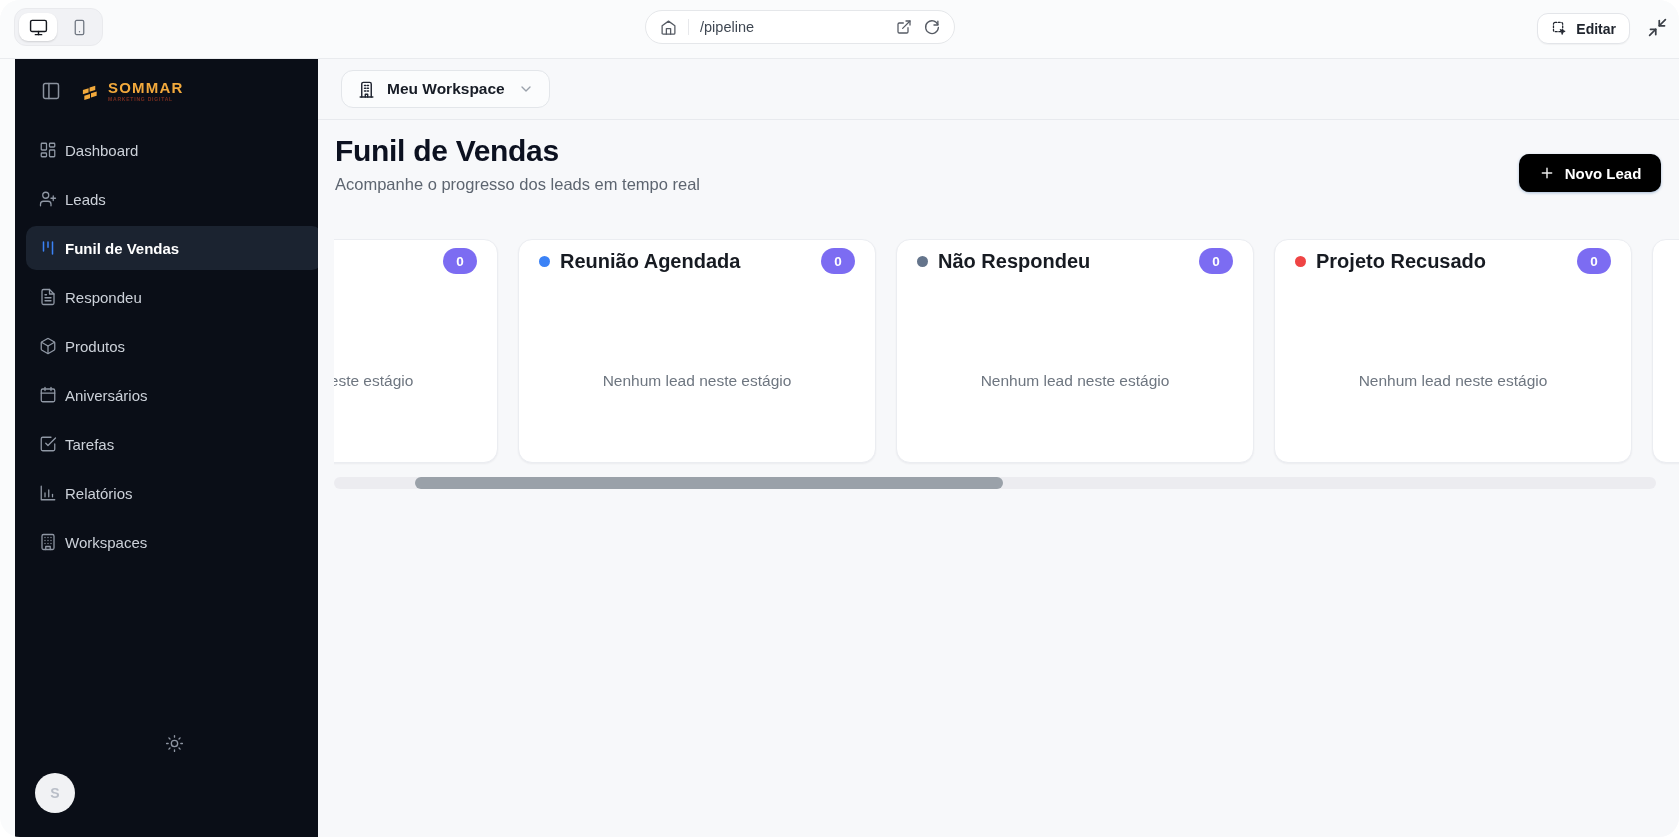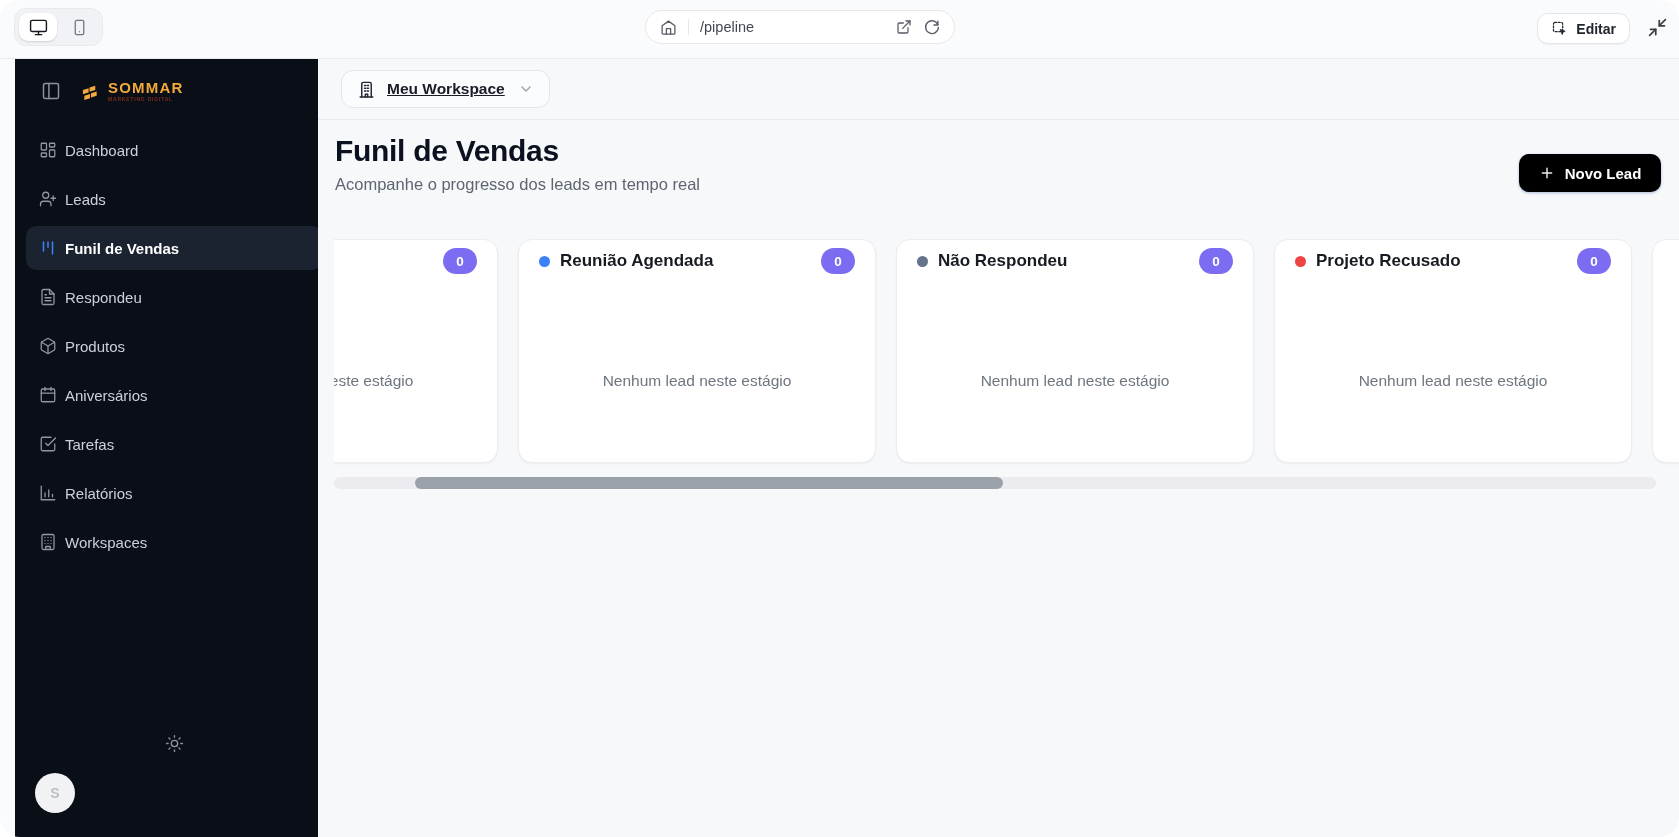--- a/index.html
+++ b/index.html
@@ -45,38 +45,38 @@
   .profile{display:flex;align-items:center;gap:15px;padding:12px 20px 24px 20px;cursor:pointer;}
   .avatar{width:40px;height:40px;border-radius:50%;background:#f1f2f4;color:#b9bec7;
     display:flex;align-items:center;justify-content:center;font-size:14px;font-weight:700;flex:0 0 auto;}
   .p-name{font-size:14.5px;font-weight:700;color:#f4f5f7;line-height:1.35;}
   .p-mail{font-size:12.5px;color:#8a93a3;margin-top:2px;max-width:200px;white-space:nowrap;overflow:hidden;}
 
   
   .main{position:absolute;left:318px;top:59px;right:0;bottom:0;background:#f7f8fa;overflow:hidden;}
   .wsbar{height:61px;border-bottom:1px solid #e8eaee;display:flex;align-items:center;padding-left:23px;}
   .wsbtn{height:38px;display:flex;align-items:center;gap:11px;padding:0 15px;background:#fbfcfd;
-    border:1px solid #e3e6ea;border-radius:12px;font-size:15.5px;font-weight:600;color:#171c26;cursor:pointer;text-decoration:underline;}
+    border:1px solid #e3e6ea;border-radius:12px;font-size:15.5px;font-weight:600;color:#171c26;cursor:pointer;}
   .wsbtn .chev{color:#9aa1ab;margin-left:2px;}
   .pagehead{position:relative;padding:13px 18px 0 17px;}
   .title{font-size:30px;font-weight:800;color:#0c1120;letter-spacing:-.3px;line-height:1.2;}
   .subtitle{margin-top:6px;font-size:16.5px;color:#5d6570;}
   .newlead{position:absolute;right:18px;top:34px;height:38px;min-width:142px;display:flex;align-items:center;
     justify-content:center;gap:10px;background:#000000;border:none;border-radius:10px;color:#ffffff;
     font-size:15px;font-weight:700;box-shadow:0 1px 3px rgba(13,76,150,.35);cursor:pointer;}
   .newlead .plus{color:rgba(255,255,255,.92);}
 
   
   .board-viewport{margin:45px 0 0 16px;width:calc(100% - 16px);height:226px;overflow:hidden;}
   .board-track{display:flex;gap:20px;margin-left:-194px;height:224px;}
   .col{flex:0 0 358px;background:#ffffff;border:1px solid #ebedf1;border-radius:14px;
     box-shadow:0 1px 2px rgba(16,24,40,.05);display:flex;flex-direction:column;}
   .col-head{display:flex;align-items:center;gap:10px;padding:8px 20px 0 20px;min-height:34px;}
   .dot{width:11px;height:11px;border-radius:50%;flex:0 0 auto;}
-  .col-title{font-size:17px;font-weight:600;color:#171b22;white-space:nowrap;}
+  .col-title{font-size:20px;font-weight:600;color:#171b22;white-space:nowrap;}
   .badge{margin-left:auto;min-width:34px;height:26px;border-radius:13px;background:#7c6cf2;color:#ffffff;
     font-size:13.5px;font-weight:700;display:flex;align-items:center;justify-content:center;padding:0 10px;}
   .col-body{flex:1;display:flex;align-items:center;justify-content:center;padding-top:26px;}
   .empty{font-size:15.5px;color:#6e7680;white-space:nowrap;}
   .hscroll{position:relative;margin:12px 0 0 16px;width:1322px;height:12px;border-radius:6px;background:#ececf0;}
   .hthumb{position:absolute;left:81px;top:0;width:588px;height:12px;border-radius:6px;background:#9aa1a9;cursor:pointer;}
 </style>
 </head>
 <body>
 

